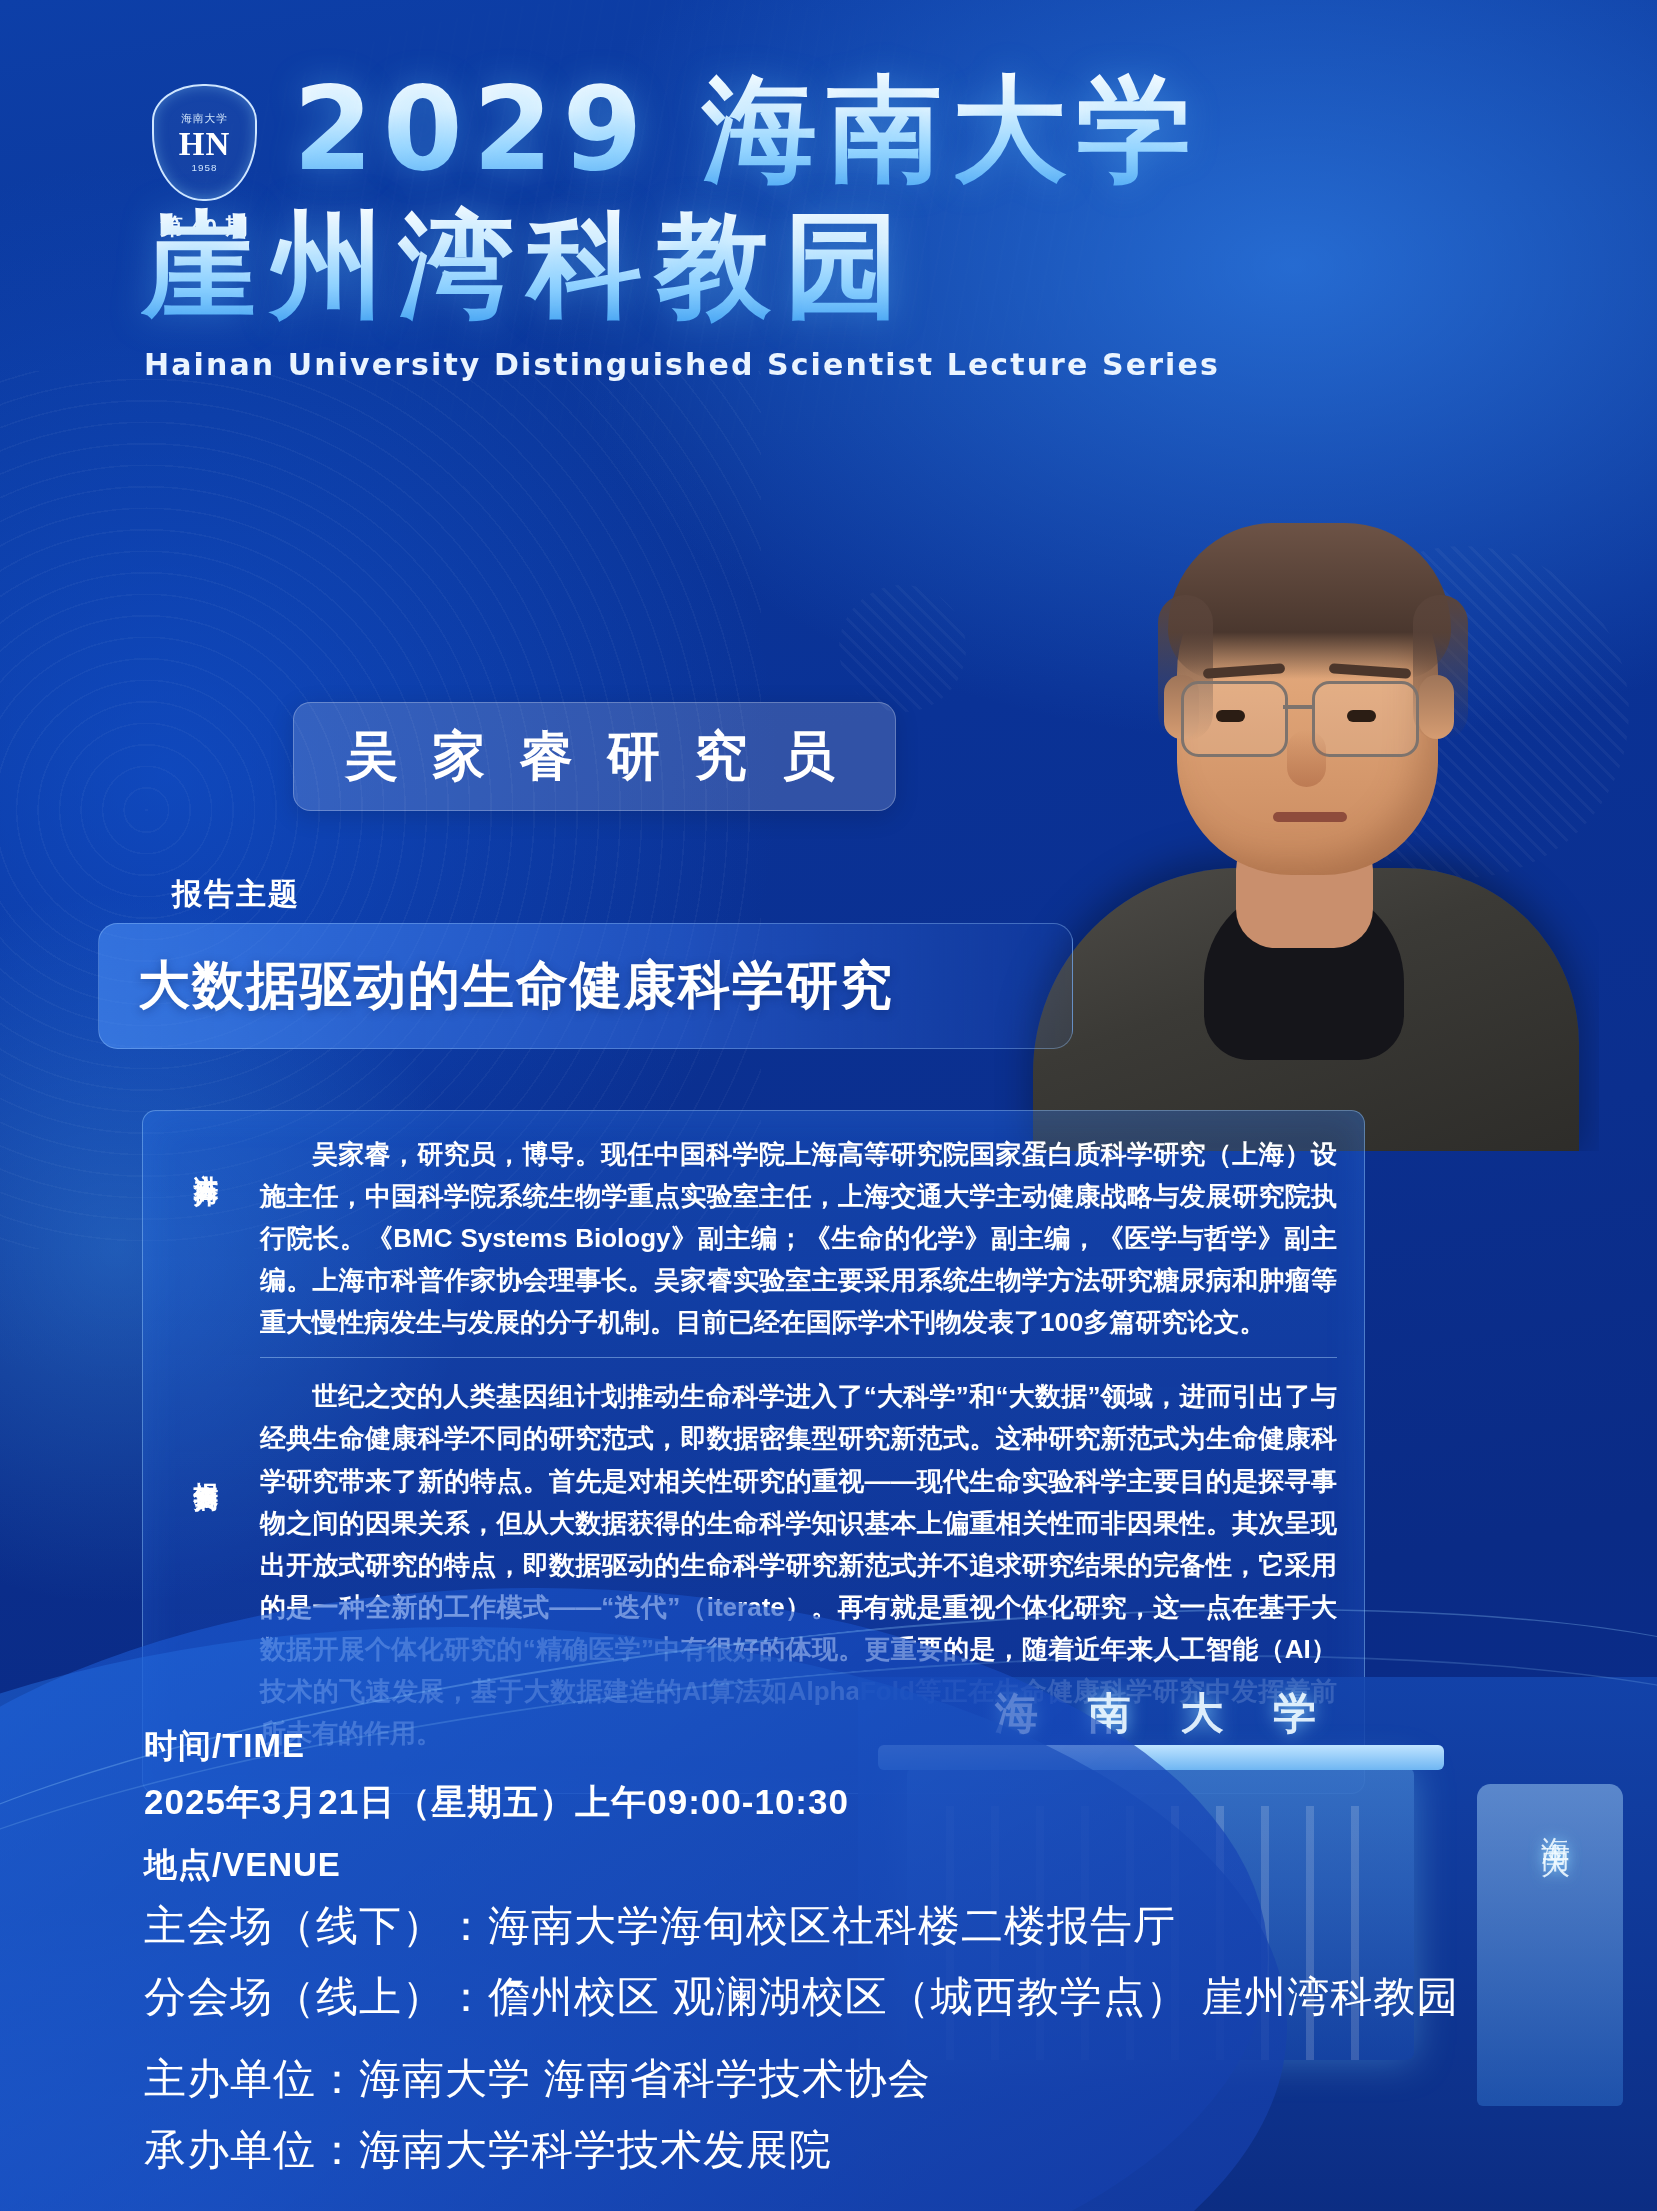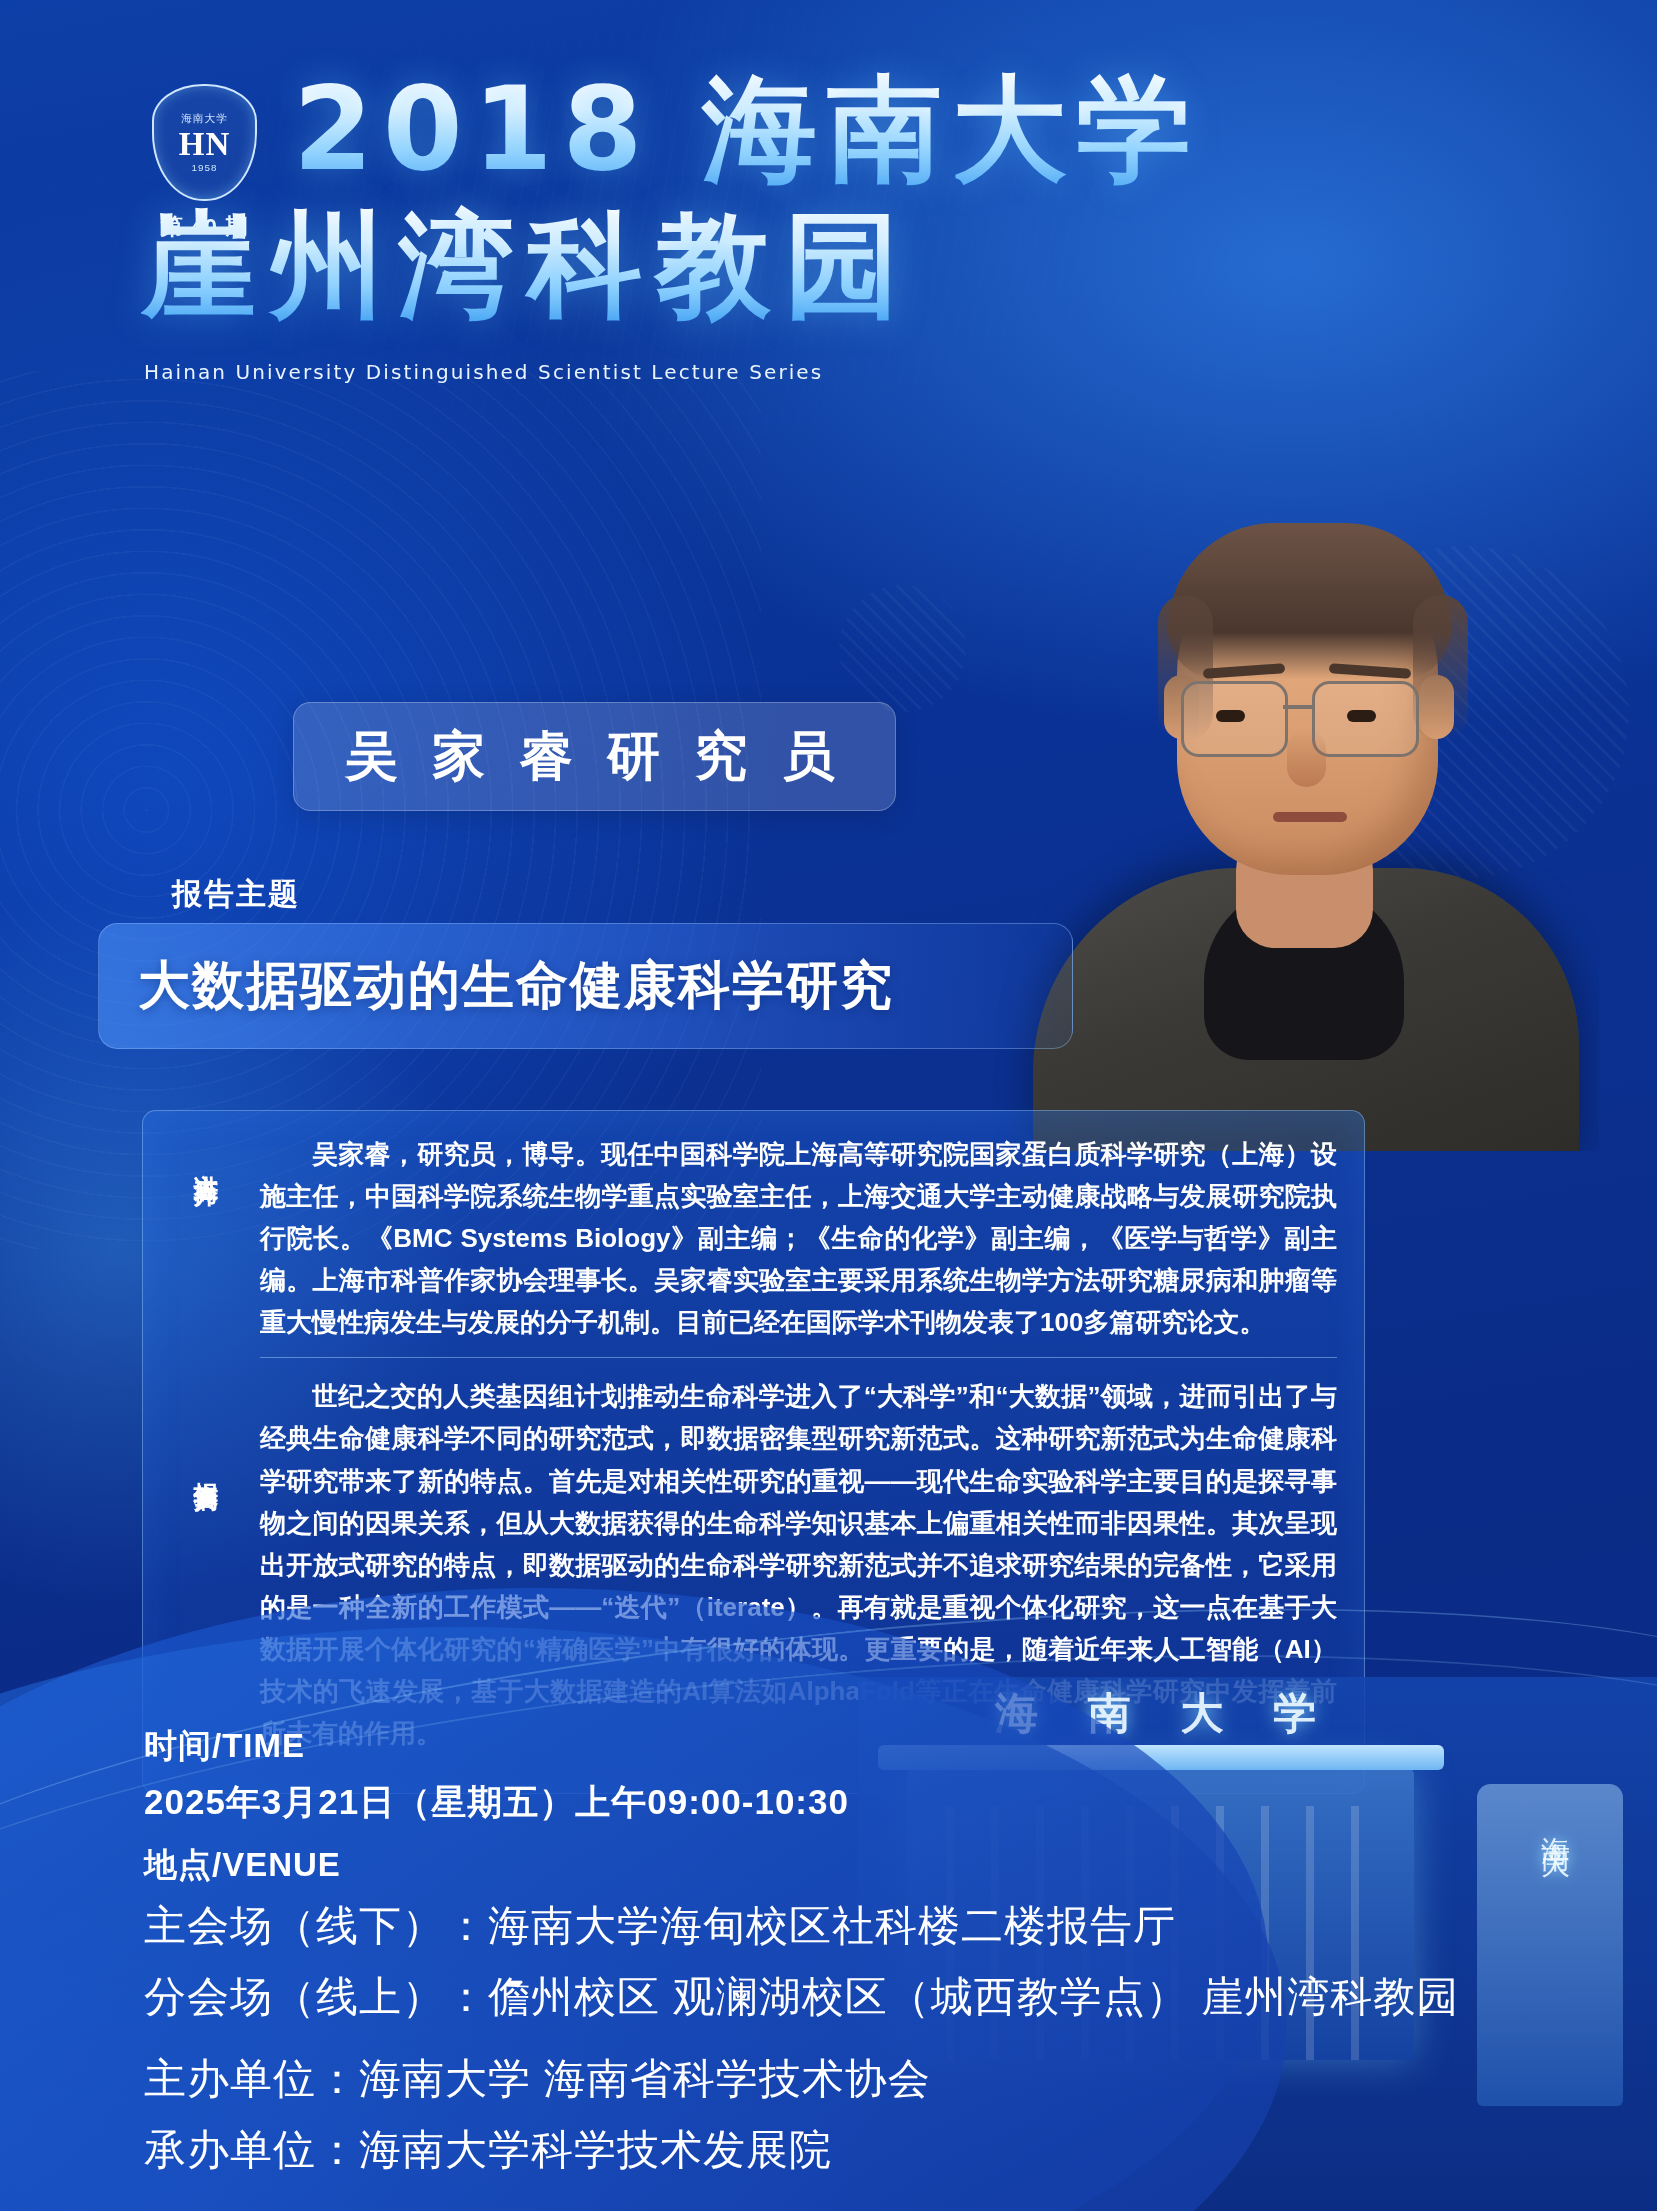--- a/index.html
+++ b/index.html
@@ -118,25 +118,25 @@
     background: linear-gradient(180deg, #ffffff 0%, #e8f6ff 32%, #93d2ff 68%, #3f9ff2 100%);
     -webkit-background-clip: text;
             background-clip: text;
     color: transparent;
     text-shadow: 0 0 37px rgba(110,200,255,.40);
     white-space: nowrap;
     font-family: "DejaVu Sans", "Liberation Sans", sans-serif;
   }
   .title-en {
     position: absolute;
-    left: 144px; top: 303px;
-    font-size: 20px;
+    left: 144px; top: 290px;
+    font-size: 30px;
     letter-spacing: 2.1px;
     color: #eaf4ff;
-    font-weight: 400;
+    font-weight: 700;
     white-space: nowrap;
     font-family: "DejaVu Sans", "Liberation Sans", sans-serif;
   }
 
   
   .photo-wrap {
     position: absolute;
     right: 59px; top: 449px;
     width: 605px; height: 702px;
     overflow: hidden;
@@ -385,21 +385,21 @@
 
     <div class="emblem">
       <div class="shield">
         <div class="cn">海南大学</div>
         <div class="hn">HN</div>
         <div class="yr">1958</div>
       </div>
       <div class="issue">第 40 期</div>
     </div>
 
-    <div class="title-main">2018 海南大学</div>
+    <div class="title-main">2029 海南大学</div>
     <div class="title-sub">崖州湾科教园</div>
     <div class="title-en">Hainan University Distinguished Scientist Lecture Series</div>
   </div>
 
   <div class="photo-wrap">
     <div class="photo">
       <div class="ph-suit"></div>
       <div class="ph-collar"></div>
       <div class="ph-neck"></div>
       <div class="ph-head"></div>

